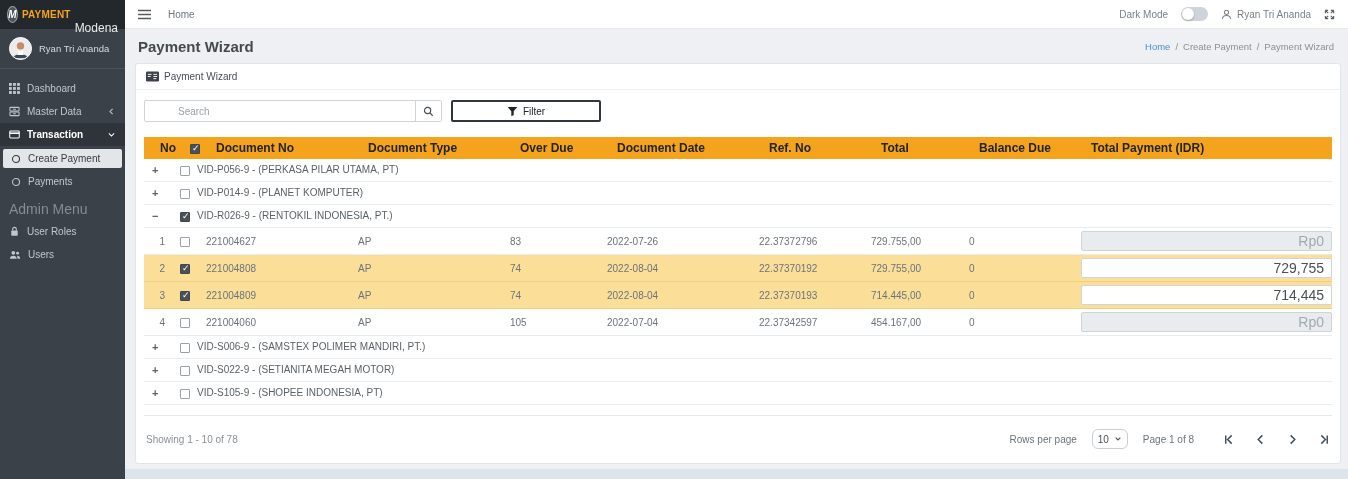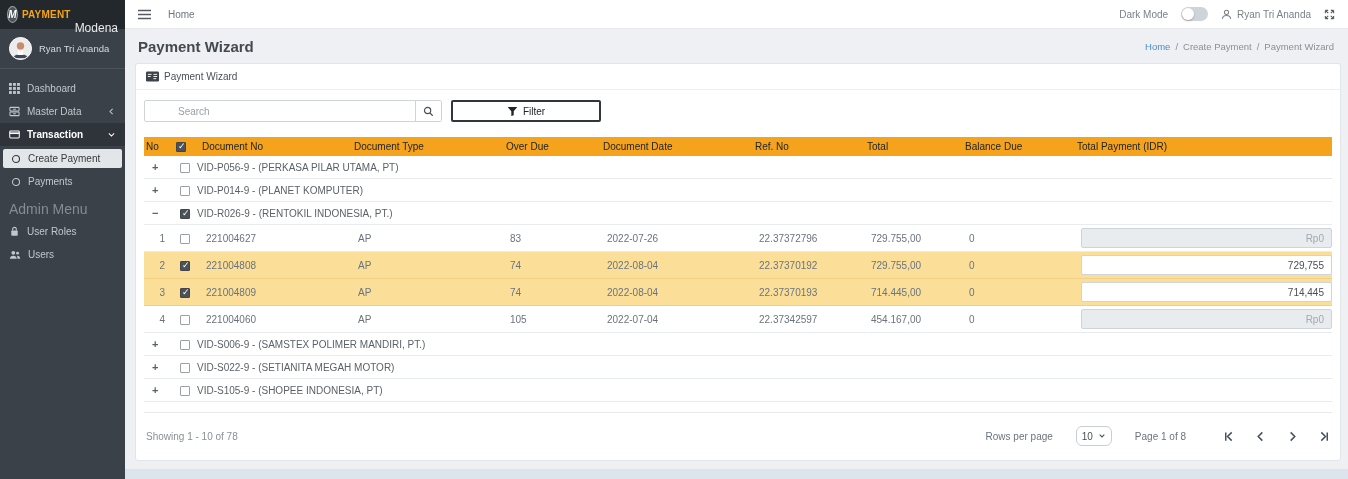--- a/index.html
+++ b/index.html
@@ -51,38 +51,38 @@
   .card-body { padding:8px; }
 
   .toolbar { display:flex; gap:9px; margin:2px 0 15px; }
   .search-group { display:flex; width:298px; height:22px; border:1px solid #ced4da; border-radius:2px; background:#fff; overflow:hidden; }
   .search-input { flex:1; border:none; outline:none; padding:0 8px; font-size:10px; color:#495057; font-family:inherit;margin-left:25px; }
   .search-input::placeholder { color:#9aa1a8; }
   .search-btn { width:26px; background:#fff; border:none; border-left:1px solid #ced4da; display:flex; align-items:center; justify-content:center; cursor:pointer; color:#495057; }
   .filter-btn { width:150px; height:22px; background:#fff; border:2px solid #30363c; border-radius:2px; display:flex; align-items:center; justify-content:center; gap:5px; font-size:10px; color:#212529; cursor:pointer; font-family:inherit; }
 
   table { width:100%; border-collapse:collapse; font-size:10px; color:#6a737d; table-layout:fixed; }
-  thead th { background:#f5a31c; color:#212529; font-weight:400; text-align:left; padding:4px 2px; height:18px; font-size:10px; }
+  thead th { background:#f5a31c; color:#212529; font-weight:700; text-align:left; padding:4px 16px; height:18px; font-size:12px; }
   tbody td { border-bottom:1px solid #e9ecef; padding:5px 6px; }
   tr.group td { color:#5a6268; height:20px; }
   tr.detail td { height:27px; padding-top:7px; padding-bottom:7px; }
   tr.detail.hl td { background:#fbdf99; border-bottom-color:#f0d184; }
   .c-exp { font-weight:700; color:#343a40; font-size:11px; padding-left:8px; cursor:pointer; }
   .c-no { text-align:right; padding-right:9px; }
   .cb { display:inline-block; width:10px; height:10px; border:1px solid #9aa1a8; border-radius:1px; background:#fff; position:relative; vertical-align:middle; cursor:pointer; }
   .cb.checked { background:#4a5158; border-color:#40464c; }
   .cb.checked::after { content:"\2713"; position:absolute; left:1px; top:-2px; color:#fff; font-size:9px; }
   .g-label { color:#5a6268; }
   .g-label .cb { margin-right:7px; }
   tr.detail .c-pay { padding:3px 0 3px 6px; text-align:right; }
-  .pay-input { width:100%; height:20px; border:1px solid #ced4da; border-radius:2px; background:#fff; text-align:right; padding:0 7px; font-size:10px; color:#495057; font-family:inherit; outline:none; }
+  .pay-input { width:100%; height:20px; border:1px solid #ced4da; border-radius:2px; background:#fff; text-align:right; padding:0 7px; font-size:14px; color:#495057; font-family:inherit; outline:none; }
   .pay-input:disabled { background:#e9ecef; color:#a3a9b0; }
 
   .table-foot { margin-top:10px; border-top:1px solid #e7eaec; padding:13px 2px 6px; display:flex; align-items:center; font-size:10px; color:#8a9097; }
-  .foot-right { margin-left:auto; display:flex; align-items:center; gap:23px; color:#6a737d;text-align:center; }
+  .foot-right { margin-left:auto; display:flex; align-items:center; gap:15px; color:#6a737d;text-align:center; }
   .page-size { width:36px; height:20px; border:1px solid #c9ced3; border-radius:6px; display:flex; align-items:center; justify-content:center; gap:5px; background:#fff; color:#495057; cursor:pointer; }
   .pager { display:flex; gap:21px; margin-left:14px; align-items:center; }
   .pager button { background:none; border:none; padding:0; cursor:pointer; display:flex; color:#454f59; }
 
   .actions { display:flex; justify-content:flex-end; gap:5px; padding:9px 0 4px; }
   .btn { height:20px; padding:0 9px; border:none; border-radius:2px; color:#fff; font-size:10px; font-weight:600; display:flex; align-items:center; gap:5px; cursor:pointer; font-family:inherit; }
   .btn-back { background:#dc3545; }
   .btn-next { background:#32383e; }
   .bottom-band { height:10px; background:#dde4eb; flex-shrink:0; }
   .spacer { flex:1; }

